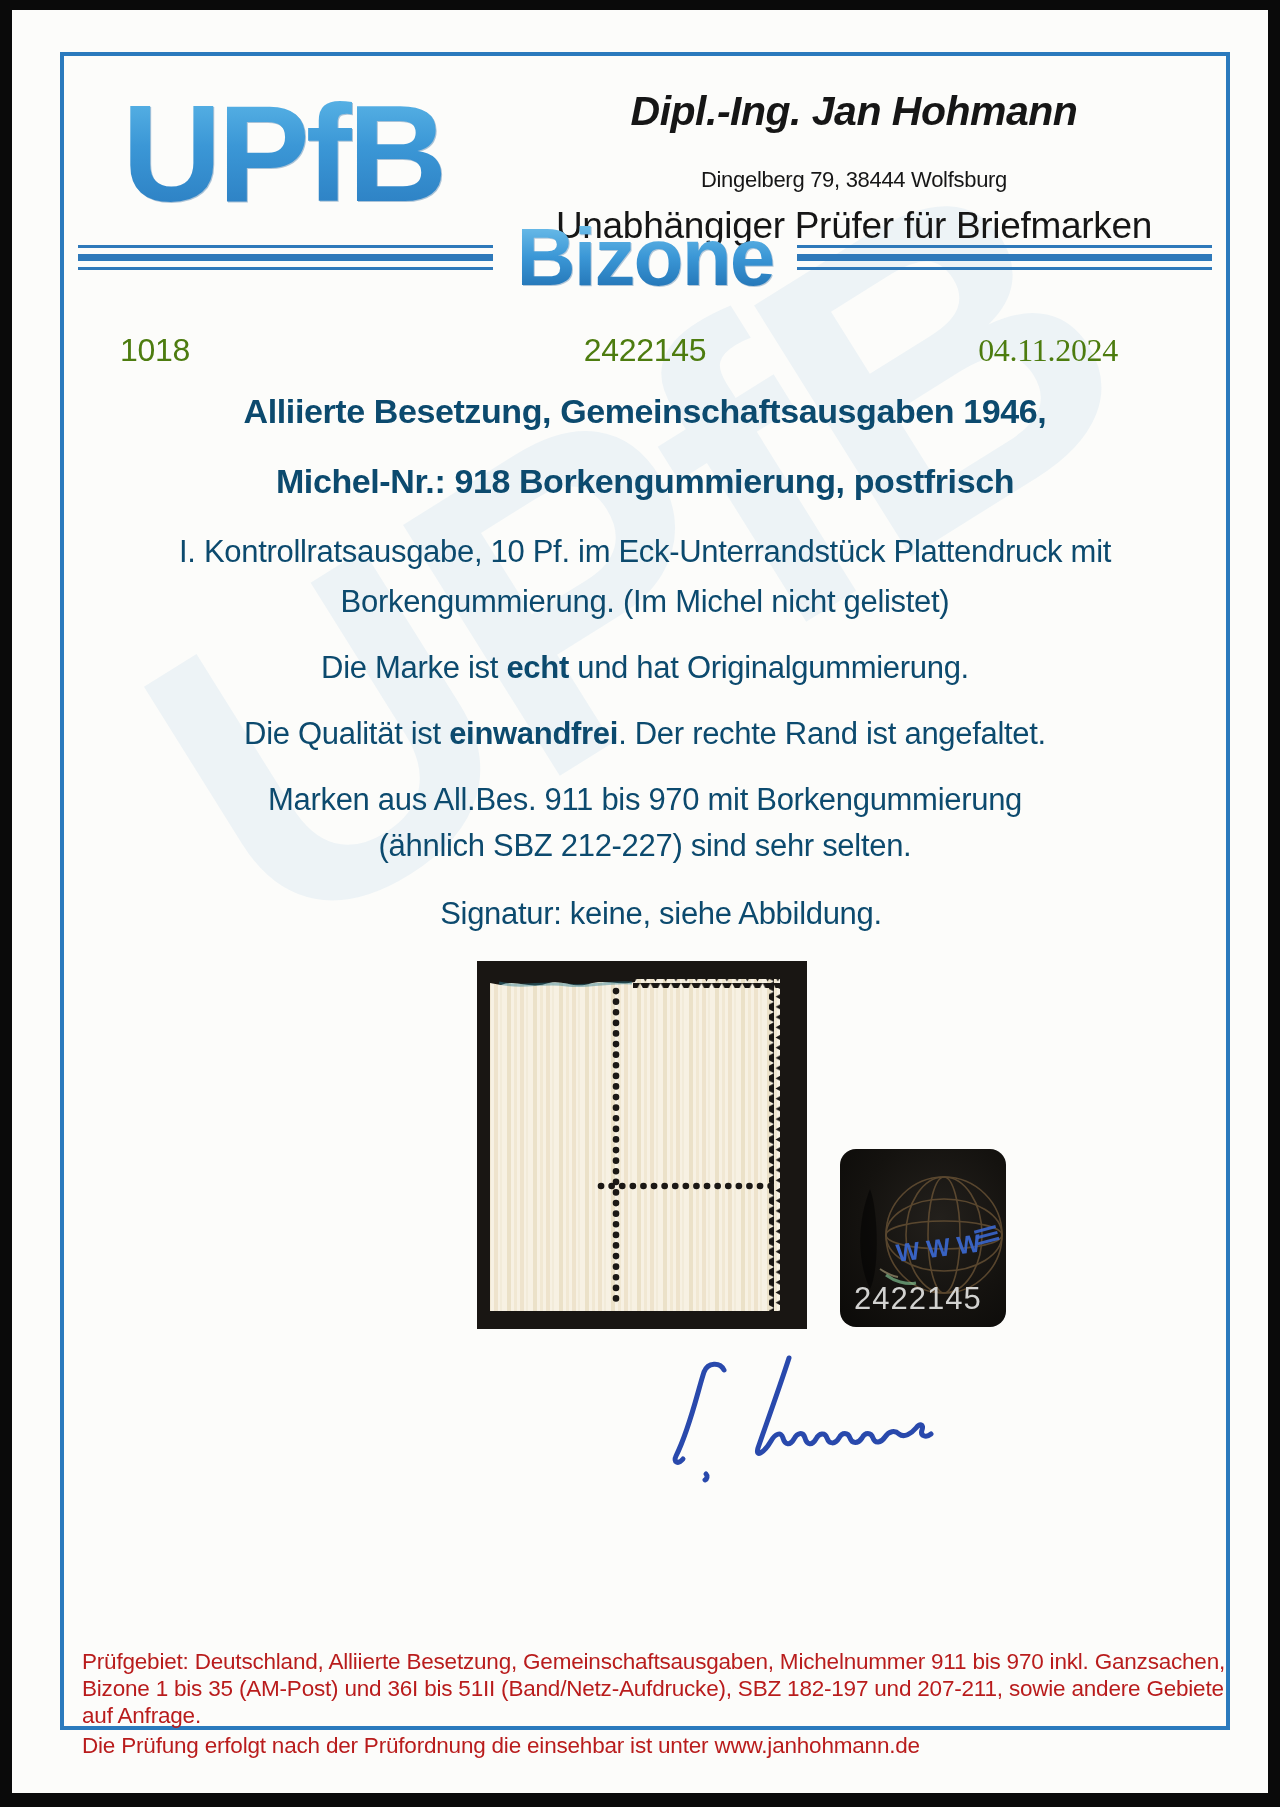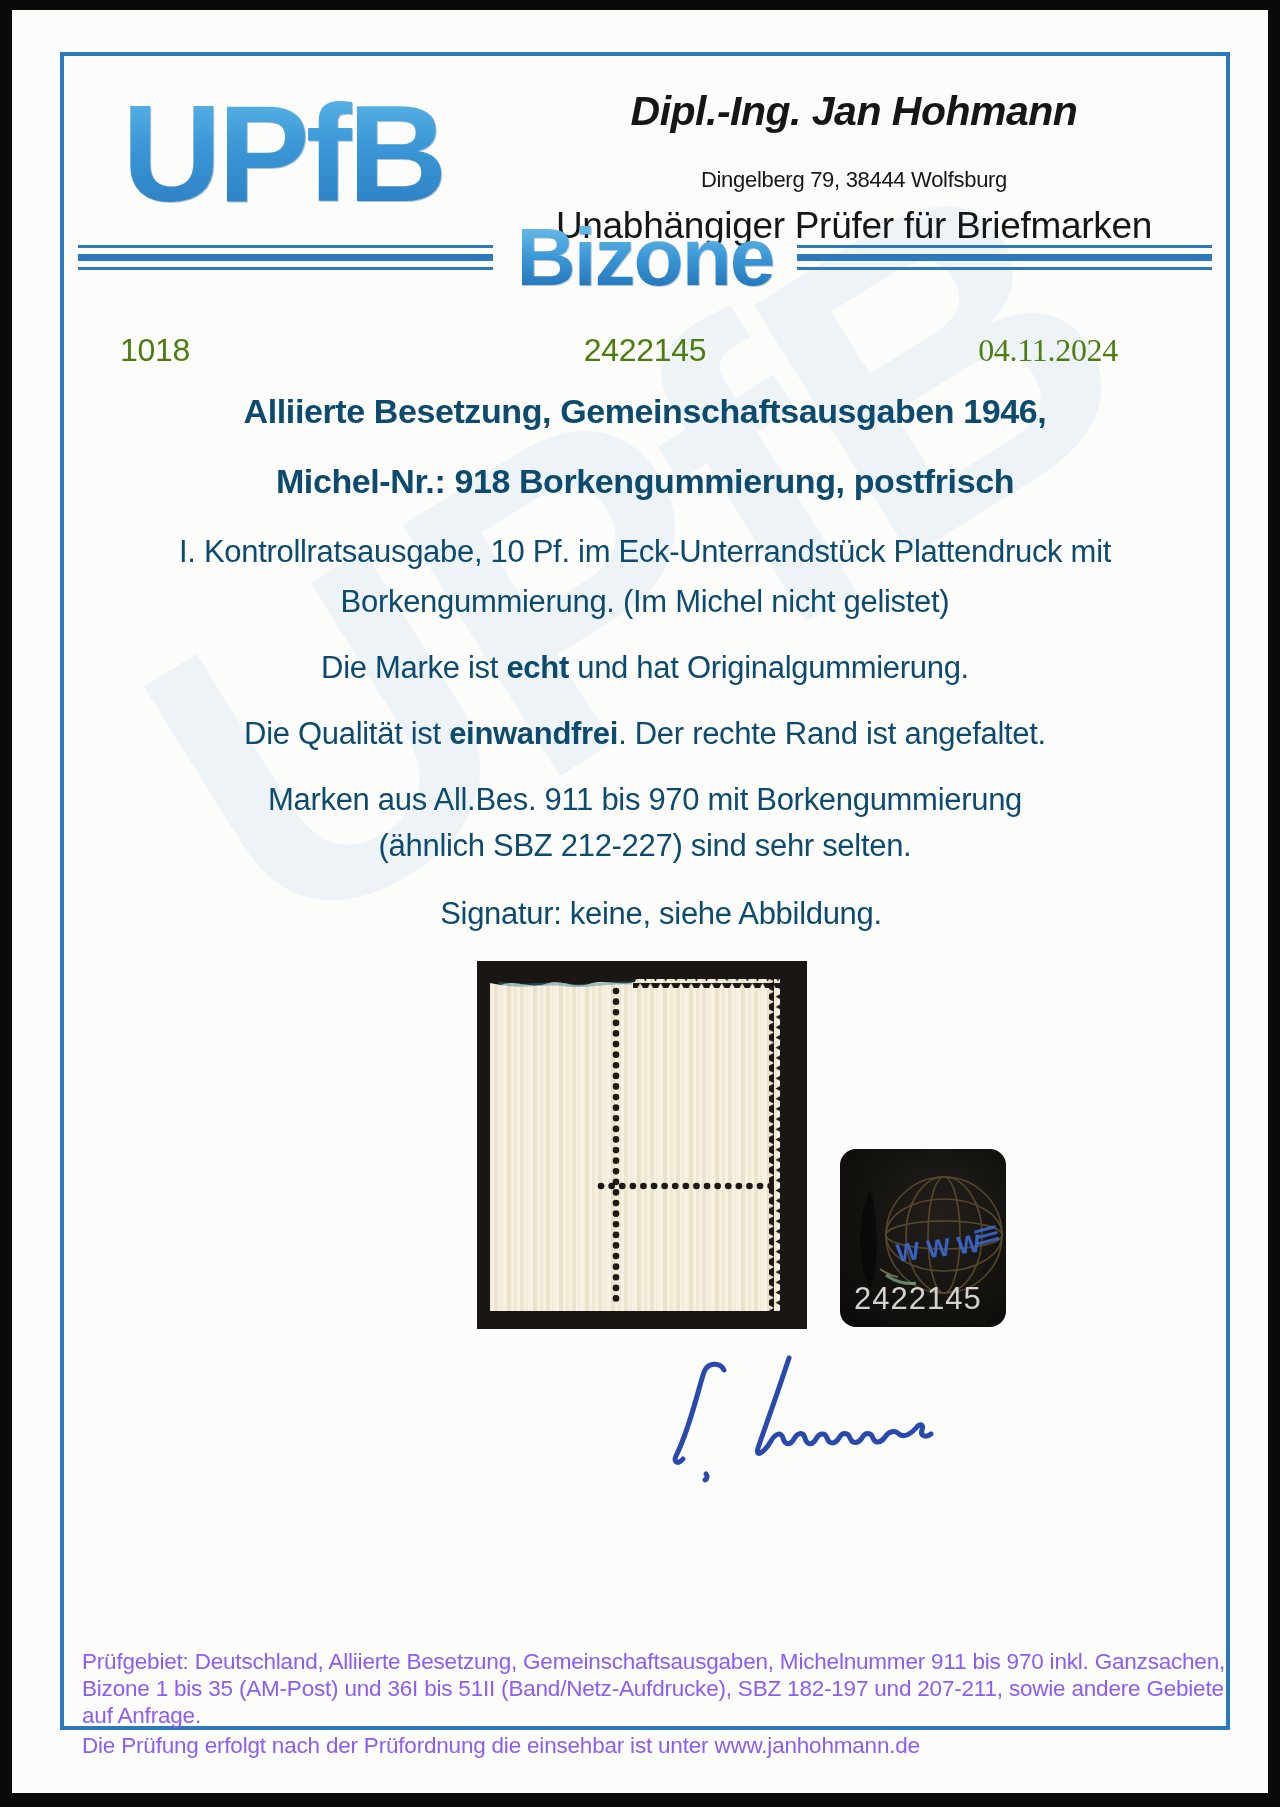--- a/index.html
+++ b/index.html
@@ -57,21 +57,21 @@
   .y-b1{top:336px;} .y-b2{top:406px;}
   .y-d1{top:478px;} .y-d2{top:528px;}
   .y-genuine{top:594px;} .y-quality{top:660px;}
   .y-r1{top:726px;} .y-r2{top:772px;}
   .y-sig{top:840px;padding-left:32px;}
   
   .stamp{position:absolute;left:413px;top:905px;width:330px;height:368px;}
   .holo{position:absolute;left:776px;top:1093px;width:166px;height:178px;}
   .signature{position:absolute;left:590px;top:1290px;width:290px;height:155px;}
   
-  .footer{position:absolute;left:18px;top:1592px;width:1152px;color:#8b5cf6;}
+  .footer{position:absolute;left:18px;top:1592px;width:1152px;color:#b91c1c;}
   .footer p{margin:0 0 3px 0;font-size:22.5px;line-height:27px;letter-spacing:-0.2px;}
 </style>
 </head>
 <body>
 
 <div class="scan">
   <div class="sheet">
 
     <div class="watermark">UPfB</div>
 

